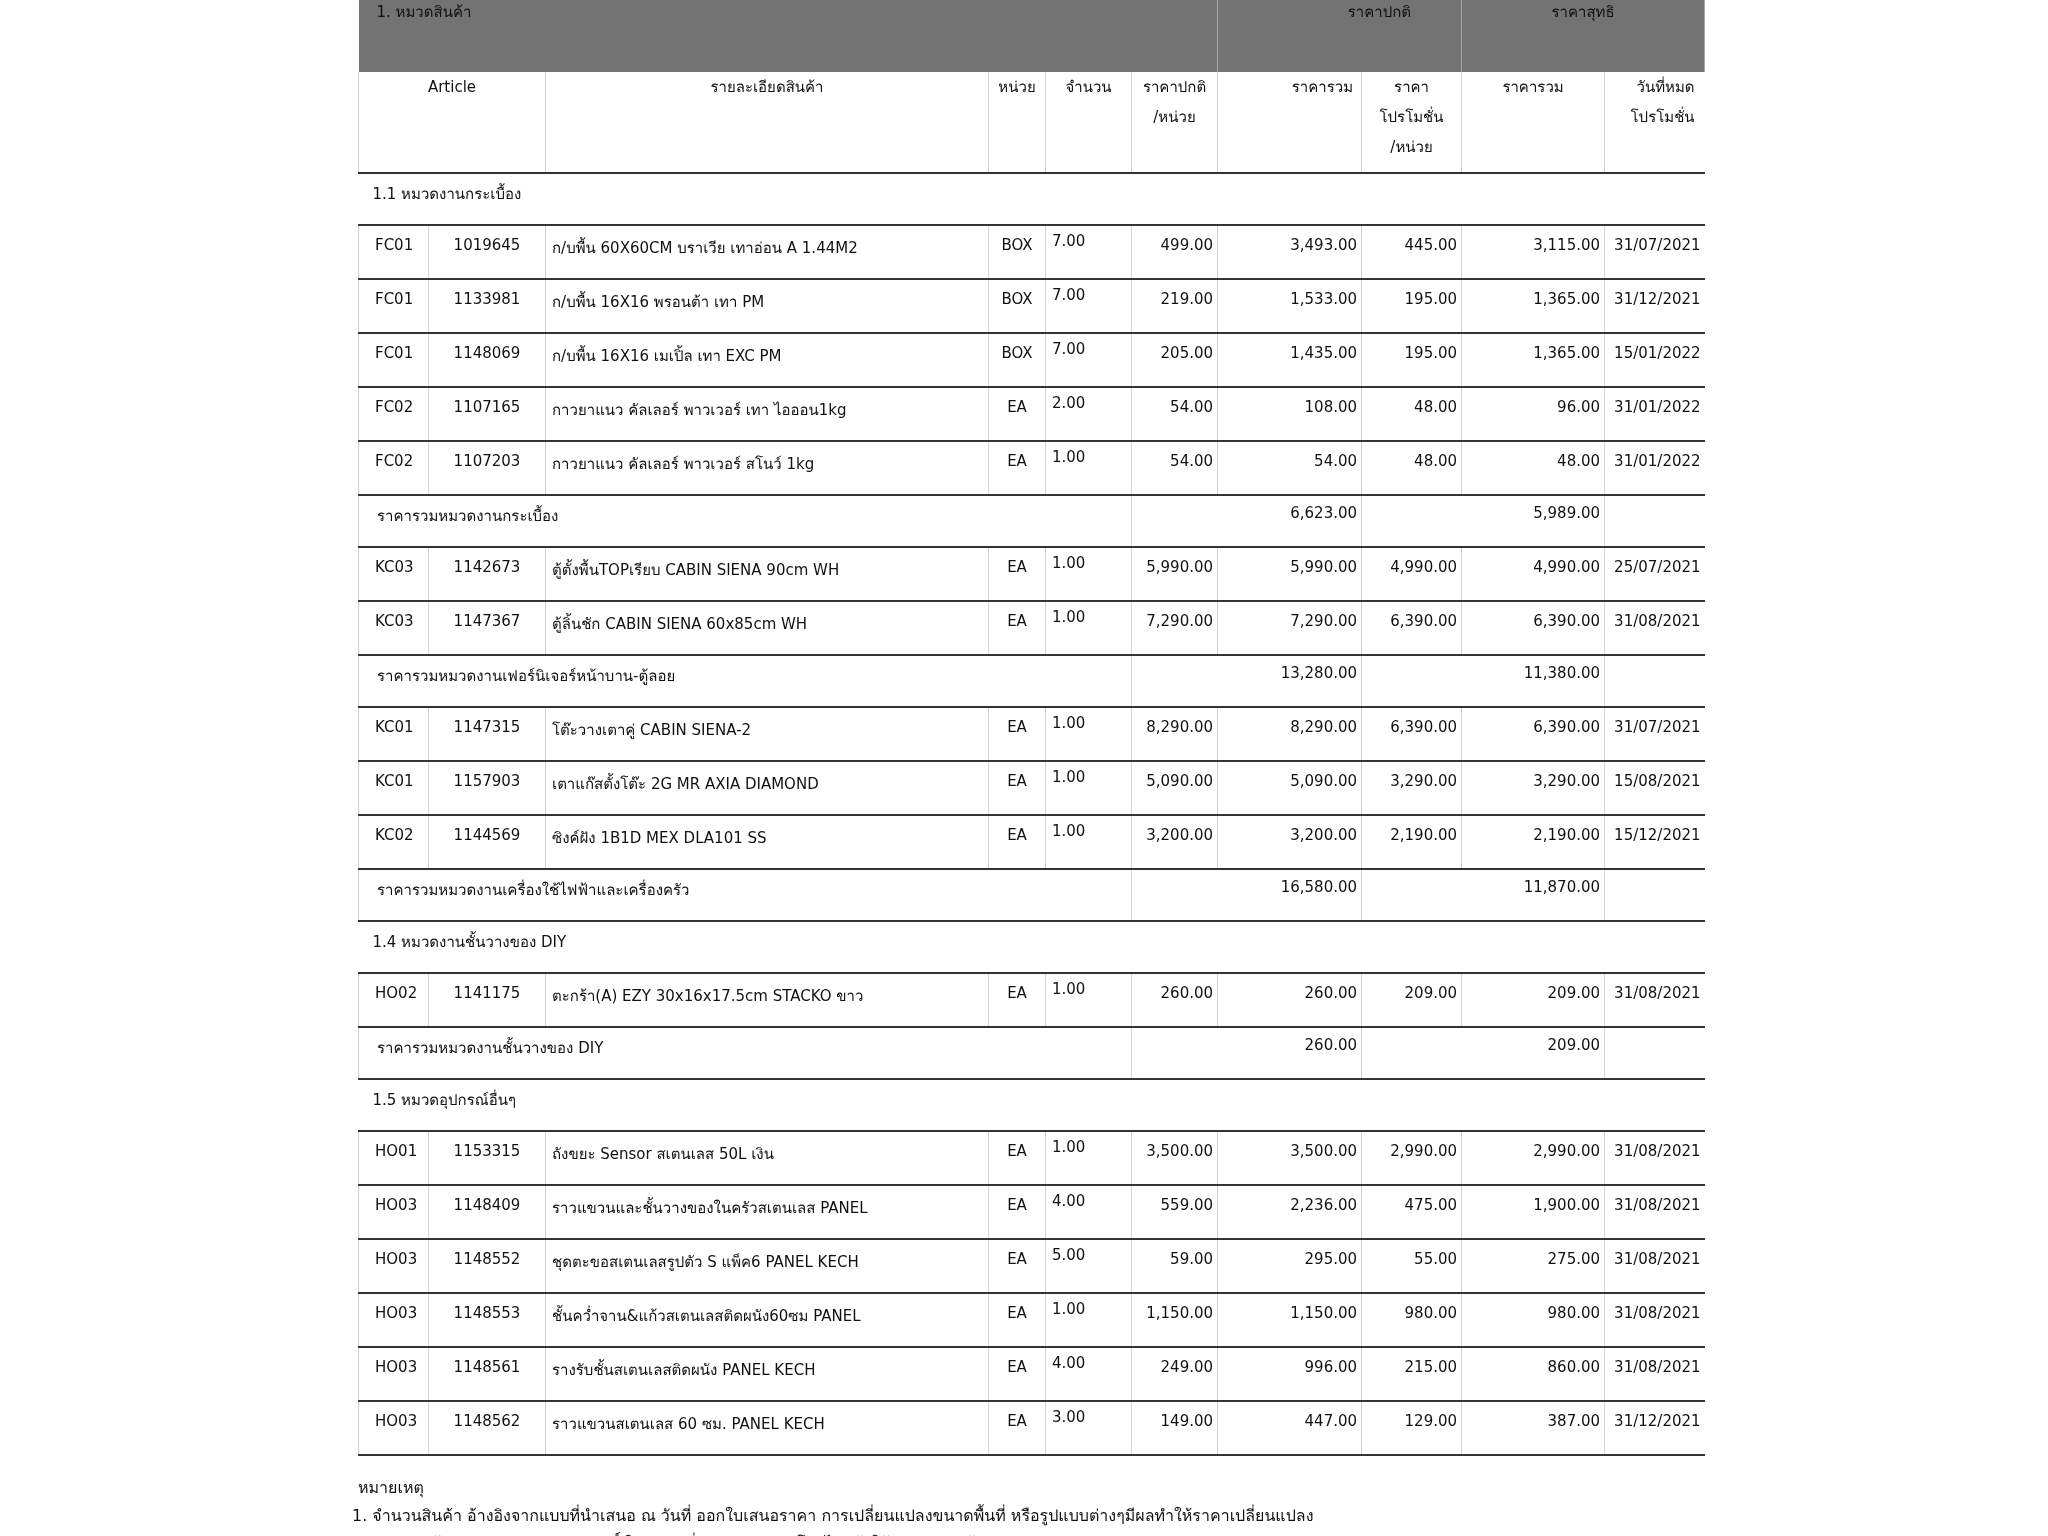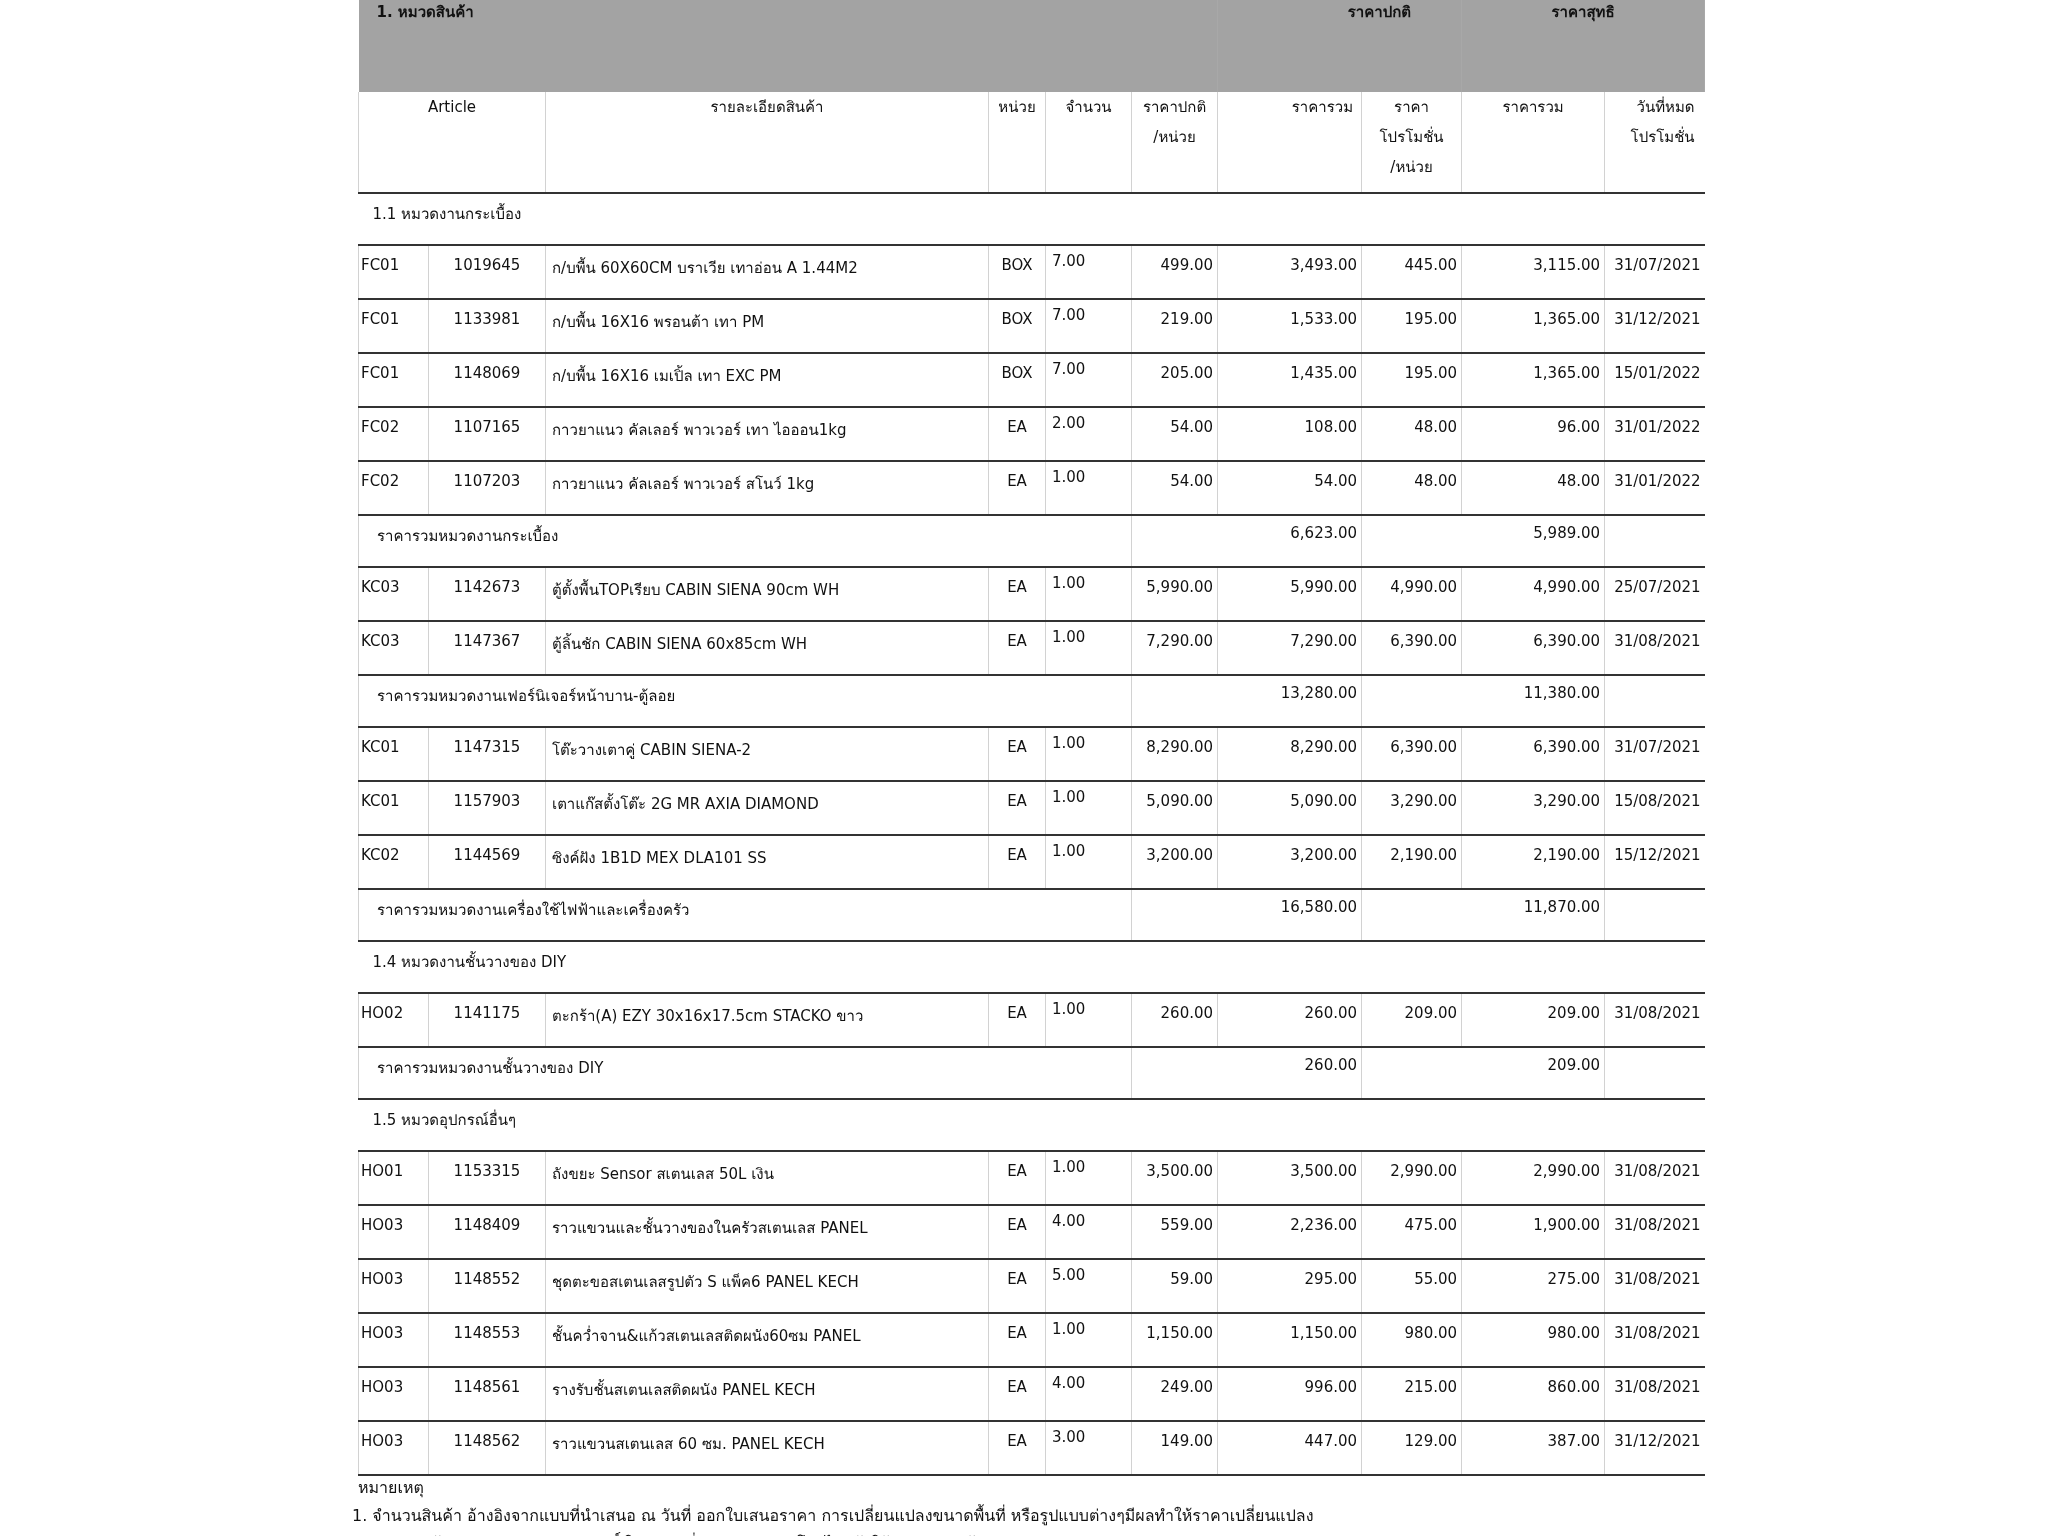--- a/index.html
+++ b/index.html
@@ -1,31 +1,31 @@
 <!DOCTYPE html>
 <html><head>
 <meta charset="utf-8">
 <style>
   html, body { margin:0; padding:0; background:#ffffff; }
   body { width:2048px; height:1536px; overflow:hidden; position:relative;
          font-family:"DejaVu Sans", "Liberation Sans", sans-serif; color:#111; }
   table.quote { position:absolute; left:358px; top:0; width:1346px;
          border-collapse:collapse; table-layout:fixed; font-size:15px; }
   table.quote td, table.quote th { padding:0 6px; vertical-align:top; overflow:hidden; white-space:nowrap; }
-  .top-head td { background:#a3a3a3; height:92px; padding-top:6px; font-weight:bold; border-right:1px solid #a8a8a8; }
+  .top-head td { background:#737373; height:72px; padding-top:6px; font-weight:normal; border-right:1px solid #a8a8a8; }
   .top-head td.cat-title { padding-left:18px; }
   .col-head td { height:100px; padding-top:10px; line-height:30px; text-align:center; border-left:1px solid #d2d2d2; border-bottom:2px solid #333; }
   .col-head td.right-head { text-align:right; padding-right:8px; }
   .col-head td.right-date { text-align:right; padding-right:10px; }
   tr.group td { height:42px; padding-top:8px; padding-left:14px; border-bottom:2px solid #333; }
   tr.item td { height:42px; padding-top:10px; border-bottom:2px solid #333; border-left:1px solid #d2d2d2; }
   tr.item td.num { text-align:right; padding-right:4px; }
   tr.item td.qty { text-align:left; padding-top:6px; }
   tr.item td.center { text-align:center; }
-  tr.item td.code { padding-left:2px;margin-top:42px; }
+  tr.item td.code { padding-left:16px;margin-top:42px; }
   tr.subtotal td { height:42px; padding-top:8px; border-left:1px solid #d2d2d2; border-bottom:2px solid #333; }
   tr.subtotal td.lbl { padding-left:18px; }
   tr.subtotal td.num { text-align:right; padding-right:4px; }
   tr.subtotal.before-next td { border-top:2px solid #4d7c0f; }
   .notes { position:absolute; left:352px; top:1460px; font-size:16px; line-height:28px; }
   .notes .title { padding-left:6px;margin-top:14px; }
 </style>
 </head>
 <body>
 

